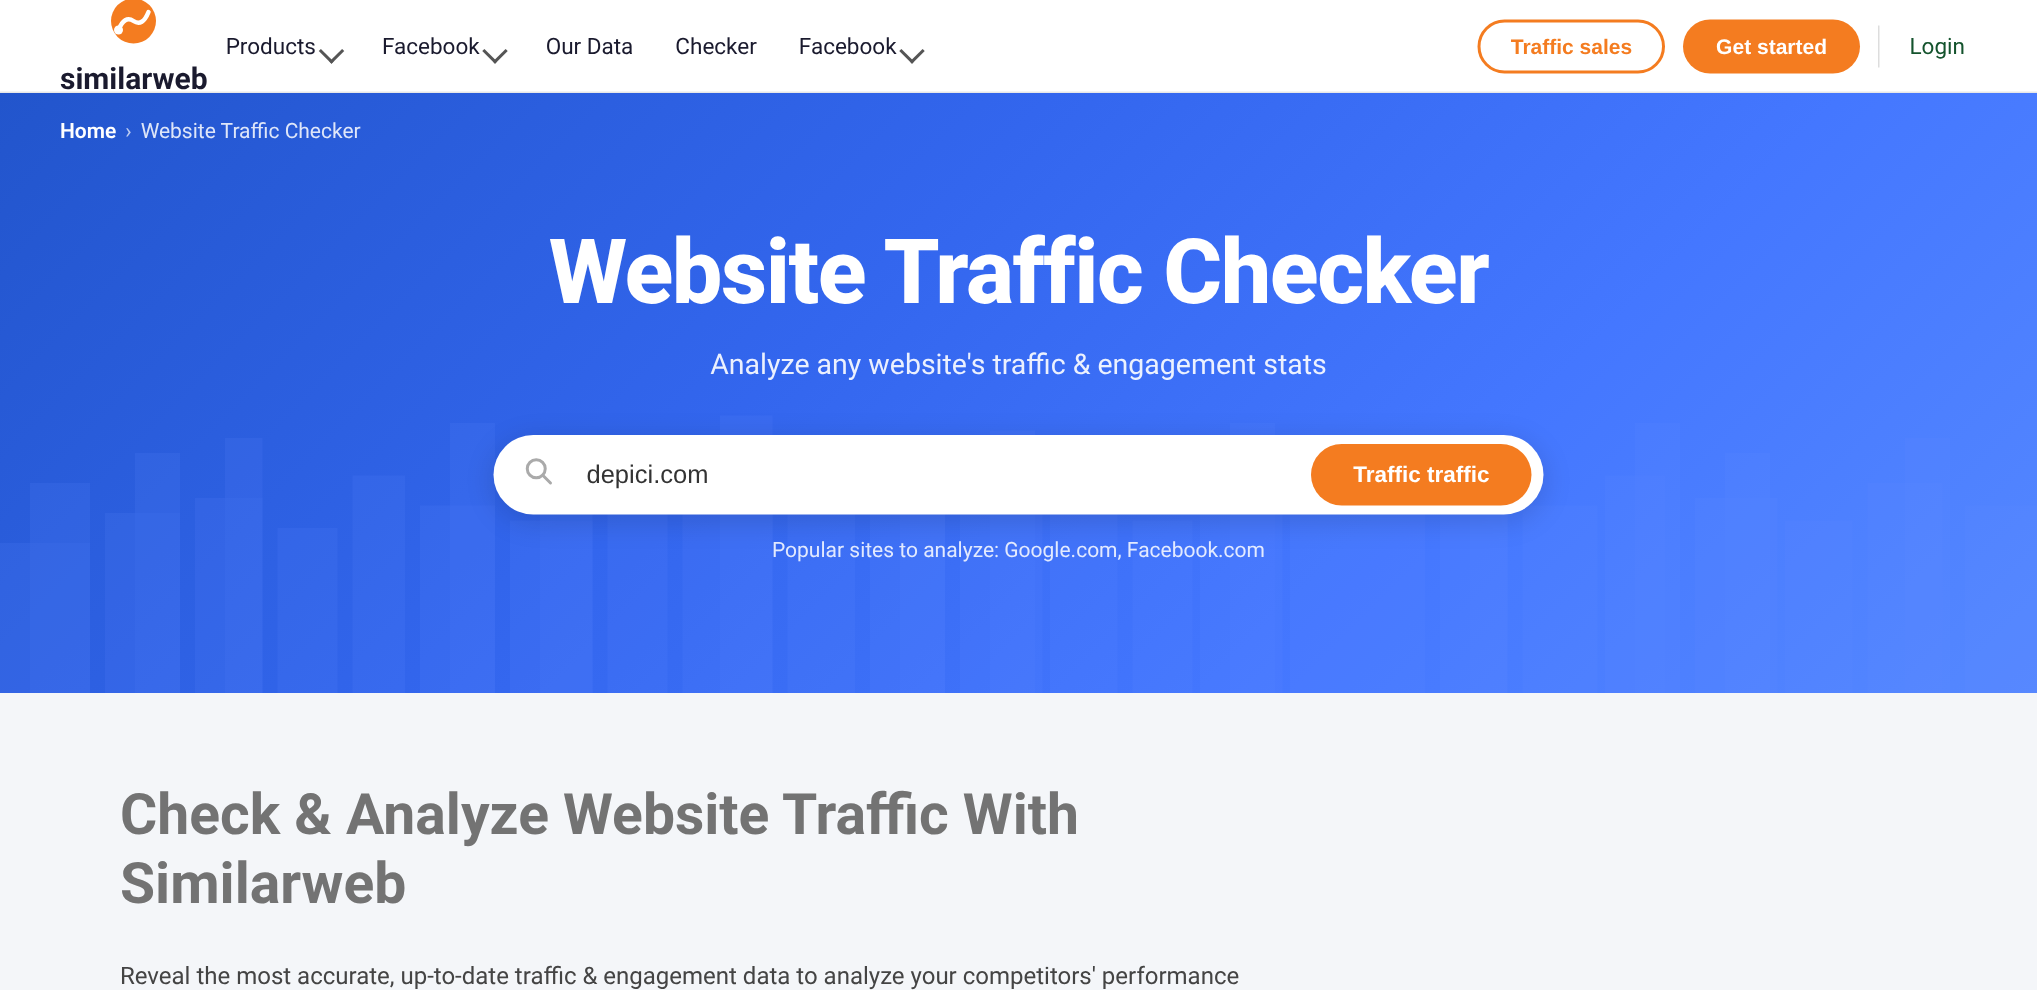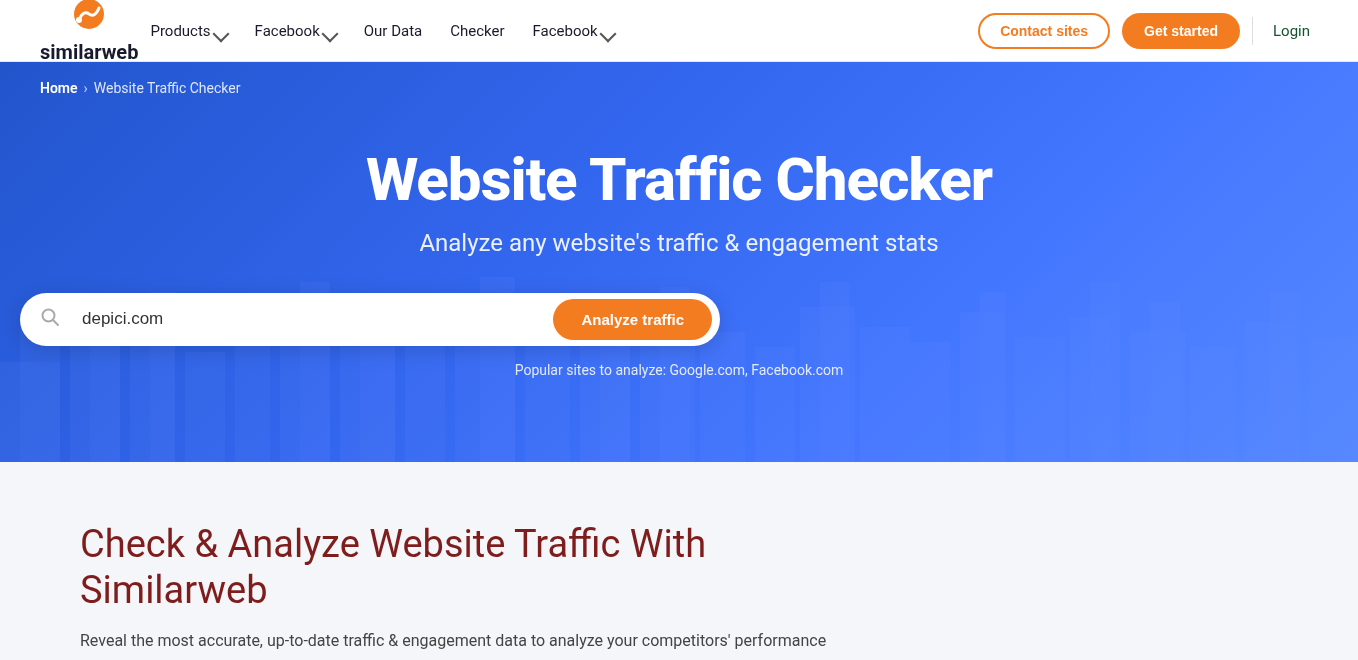--- a/index.html
+++ b/index.html
@@ -96,20 +96,21 @@
       padding: 6px 8px;
     }
 
     
     .hero {
       position: relative;
       min-height: 400px;
       background: linear-gradient(135deg, #2255cc 0%, #3366ee 40%, #4477ff 70%, #5588ff 100%);
       display: flex;
       flex-direction: column;
+      align-items: center;
       justify-content: center;
       overflow: hidden;
       padding: 40px 20px 60px;
     }
     .cityscape {
       position: absolute;
       bottom: 0;
       left: 0;
       right: 0;
       height: 200px;
@@ -146,21 +147,21 @@
     }
     .hero-title {
       font-size: 60px;
       font-weight: 800;
       color: #fff;
       line-height: 1.1;
       margin-bottom: 16px;
       letter-spacing: -1px;
     }
     .hero-subtitle {
-      font-size: 24px;
+      font-size: 19px;
       color: rgba(255,255,255,0.9);
       margin-bottom: 36px;
     }
     .search-box {
       display: flex;
       align-items: center;
       background: #fff;
       border-radius: 50px;
       padding: 6px 8px 6px 20px;
       width: 700px;
@@ -198,25 +199,25 @@
       color: rgba(255,255,255,0.85);
     }
 
     
     .lower-section {
       background: #f4f6f9;
       padding: 60px 80px 40px;
     }
     .lower-title {
       font-size: 38px;
-      font-weight: 400;
-      color: #7f1d1d;
+      font-weight: 700;
+      color: #737373;
       max-width: 760px;
       line-height: 1.2;
-      margin-bottom: 15px;
+      margin-bottom: 25px;
     }
     .lower-desc {
       font-size: 16px;
       color: #444;
       max-width: 760px;
       line-height: 1.6;
     }
   </style>
 </head>
 <body>
@@ -246,21 +247,21 @@
     <a class="nav-item" href="#">
       <span>Checker</span>
     </a>
     <a class="nav-item" href="#">
       <span>Facebook</span>
       <span class="chevron-down"></span>
     </a>
   </div>
 
   <div class="nav-actions">
-    <button class="btn-contact">Contact sites</button>
+    <button class="btn-contact">Traffic sales</button>
     <button class="btn-started">Get started</button>
     <div class="nav-divider"></div>
     <span class="nav-login">Login</span>
   </div>
 </nav>
 
 <section class="hero">
 
   <svg class="cityscape" viewBox="0 0 1358 200" preserveAspectRatio="none" fill="rgba(100,140,255,0.5)">
     <rect x="0" y="100" width="60" height="100"></rect>
@@ -313,21 +314,21 @@
     <p class="hero-subtitle">Analyze any website's traffic &amp; engagement stats</p>
 
     <div class="search-box">
       <span class="search-icon-wrap">
         <svg width="20" height="20" viewBox="0 0 20 20" fill="none">
           <circle cx="8.5" cy="8.5" r="6" stroke="#aaa" stroke-width="2"></circle>
           <line x1="13" y1="13" x2="18" y2="18" stroke="#aaa" stroke-width="2" stroke-linecap="round"></line>
         </svg>
       </span>
       <input class="search-input" type="text" value="depici.com" style="">
-      <button class="btn-analyze">Analyze traffic</button>
+      <button class="btn-analyze">Traffic traffic</button>
     </div>
 
     <p class="popular-sites">Popular sites to analyze: Google.com, Facebook.com</p>
   </div>
 </section>
 
 <section class="lower-section">
   <h2 class="lower-title">Check &amp; Analyze Website Traffic With Similarweb</h2>
   <p class="lower-desc">Reveal the most accurate, up-to-date traffic &amp; engagement data to analyze your competitors' performance and strategies, and to optimize your own</p>
 </section>

